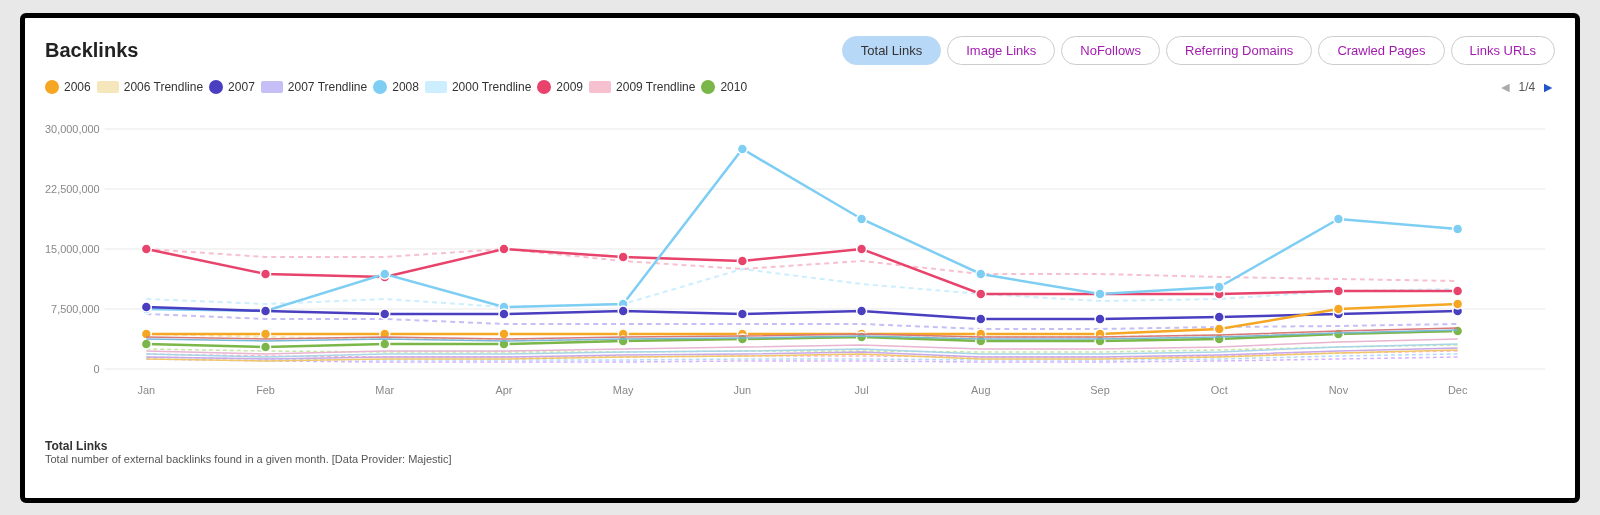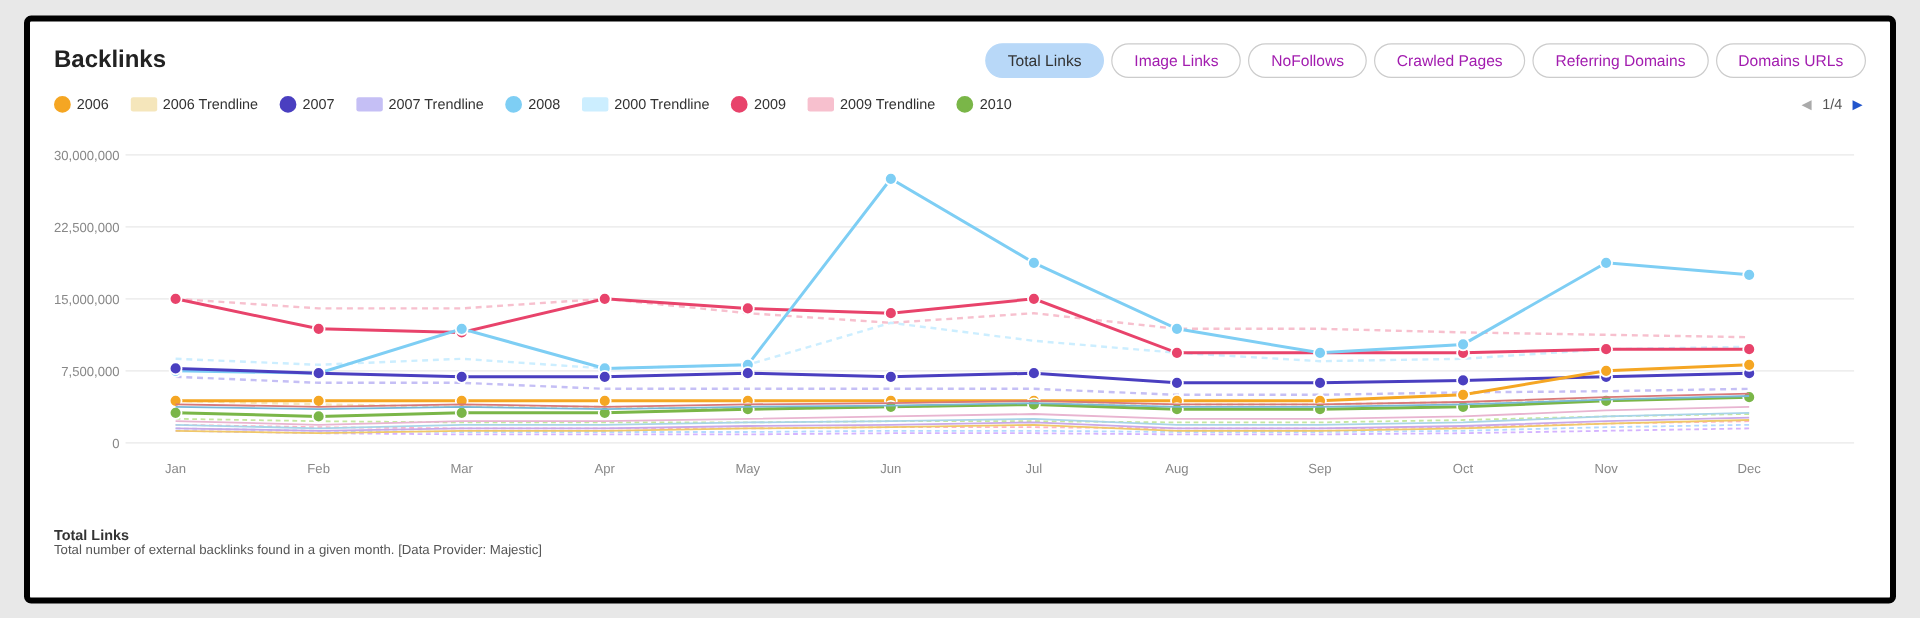--- a/index.html
+++ b/index.html
@@ -47,21 +47,21 @@
     }
     .tab.active {
       background: #b8d8f8;
       border-color: #b8d8f8;
       color: #333;
       font-weight: 500;
     }
     .legend-row {
       display: flex;
       align-items: center;
-      gap: 18px;
+      gap: 6px;
       margin-bottom: 8px;
       flex-wrap: nowrap;
     }
     .legend-item {
       display: flex;
       align-items: center;
       gap: 5px;
       font-size: 12px;
       color: #333;
     }
@@ -111,23 +111,23 @@
 </head>
 <body>
 
 <div class="card">
   <div class="header-row">
     <span class="title">Backlinks</span>
     <div class="tabs">
     <button class="tab active">Total Links</button>
         <button class="tab">Image Links</button>
         <button class="tab">NoFollows</button>
+        <button class="tab">Referring Domains</button>
         <button class="tab">Crawled Pages</button>
-        <button class="tab">Referring Domains</button>
-        <button class="tab">Domains URLs</button>
+        <button class="tab">Links URLs</button>
       </div>
   </div>
 
   <div class="legend-row">
   <div class="legend-item">
         <div class="legend-dot" style="background-color: rgb(245, 166, 35); border-color: rgb(245, 166, 35);"></div>
         <span>2006</span>
       </div>
       <div class="legend-item">
         <div class="legend-rect" style="background-color: rgb(245, 230, 187);"></div>

